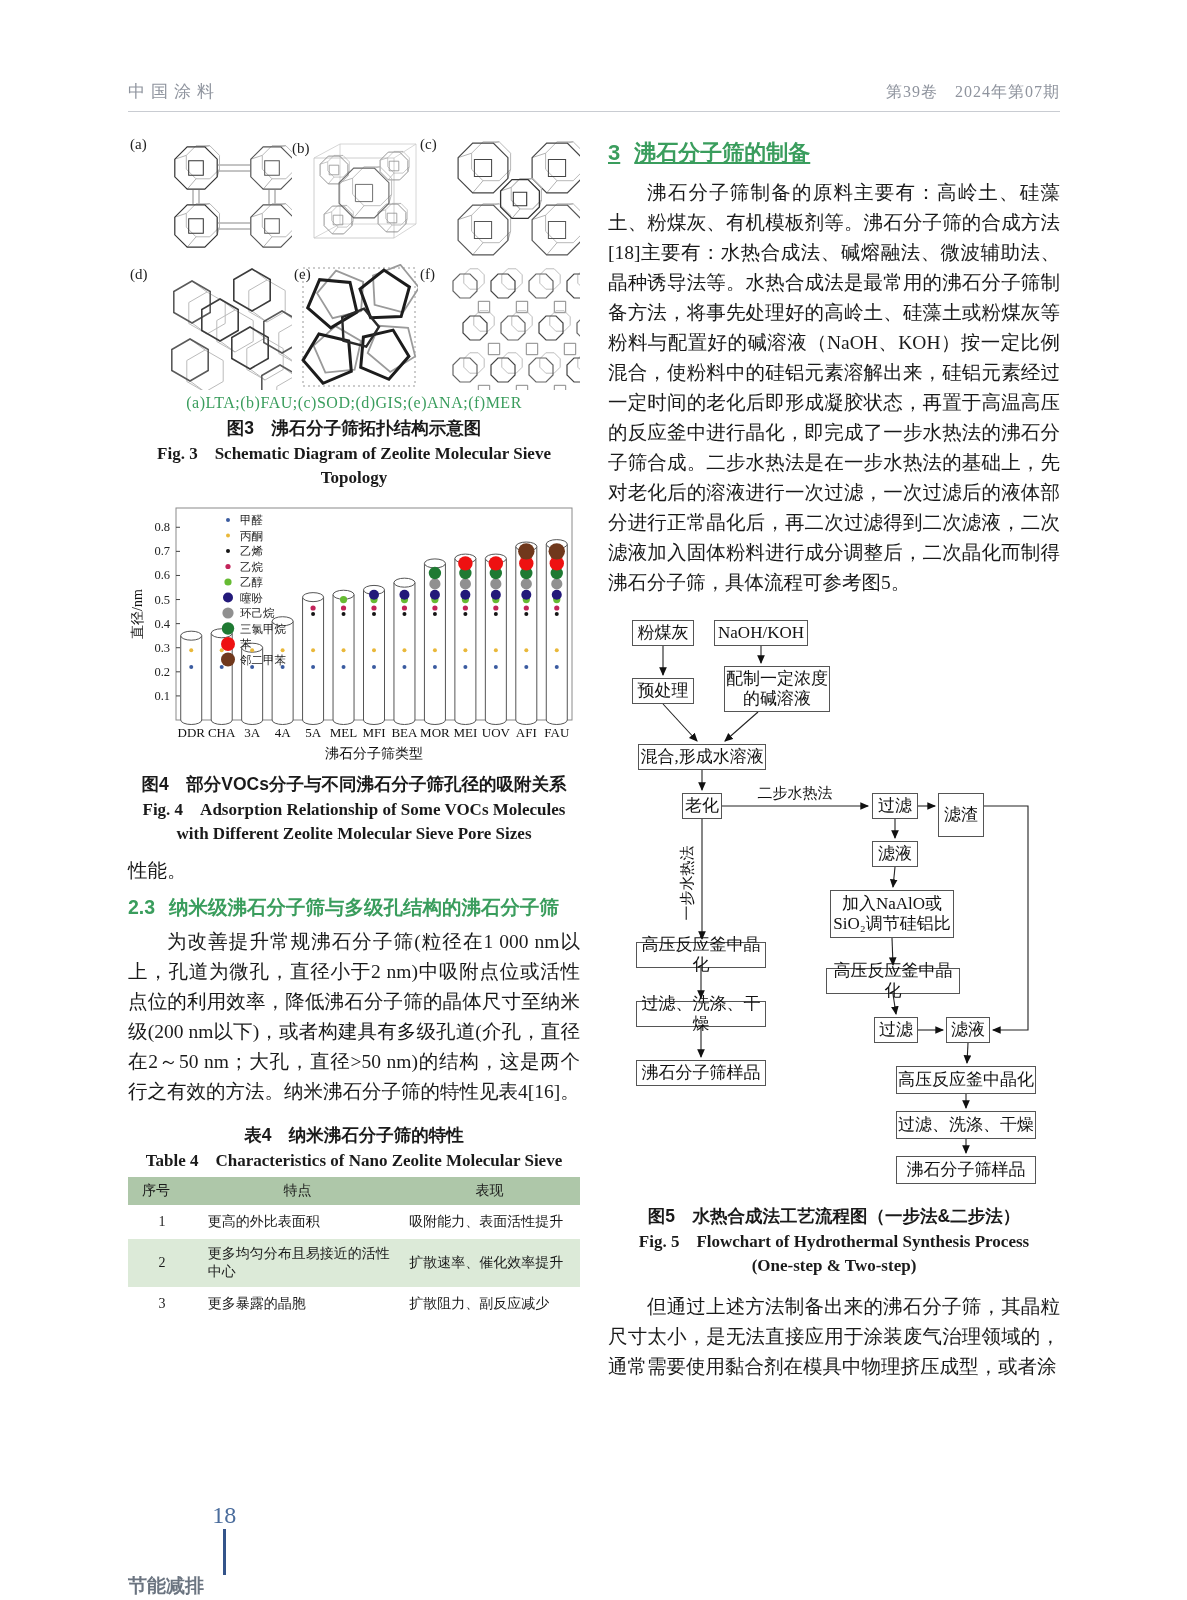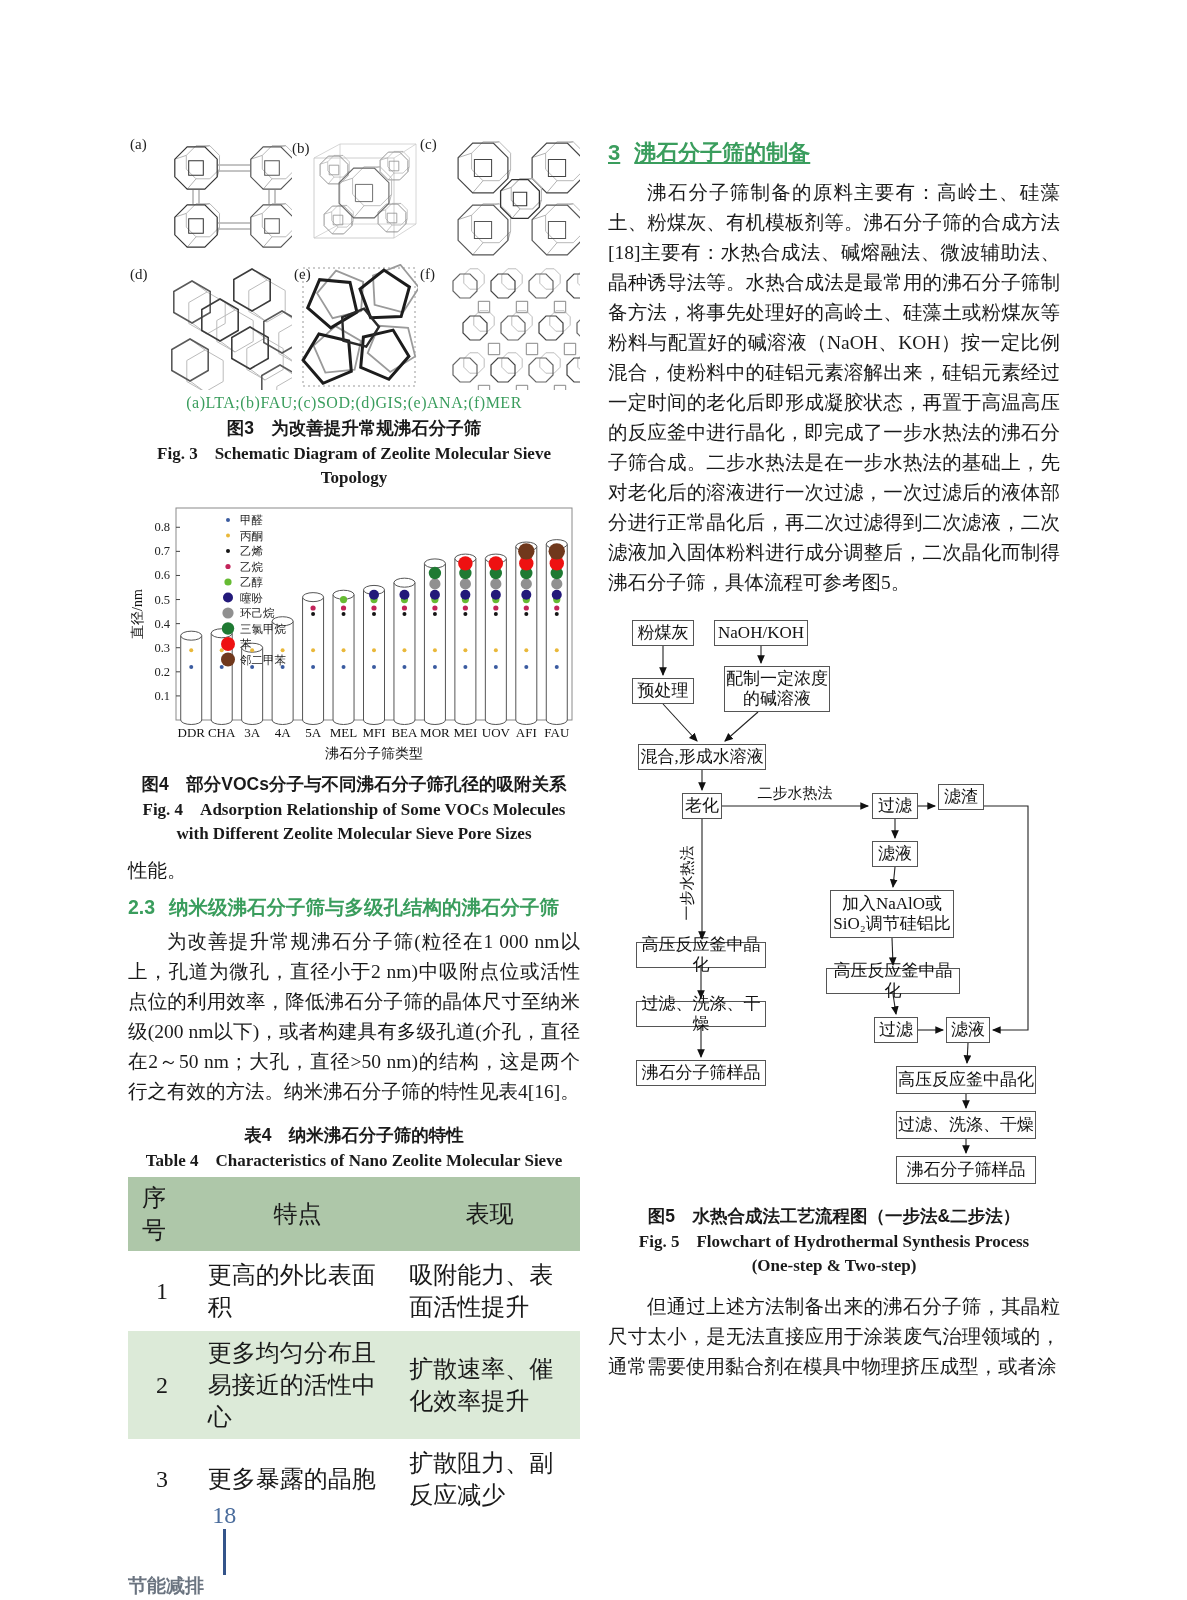--- a/index.html
+++ b/index.html
@@ -28,21 +28,21 @@
   .cap-zh{font-family:"Liberation Sans","DejaVu Sans",sans-serif;font-weight:bold;font-size:17.5px;text-align:center;margin:4px 0 2px 0;}
   .cap-en{font-weight:bold;font-size:17px;text-align:center;margin:2px 0;line-height:24px;}
   .subcap-green{color:var(--green);font-size:16px;text-align:center;margin:2px 0 2px 0;letter-spacing:.5px;}
   
   .fig3{position:relative;width:452px;height:258px;}
   .panel{position:absolute;}
   .panel .plabel{position:absolute;left:-4px;top:2px;font-size:15px;color:#222;z-index:2;}
   
   #chart4{display:block;margin:6px 0 0 0;}
   
-  .t4{width:100%;border-collapse:collapse;font-size:24px;margin-top:4px;border-bottom:2px solid #bccfb7;}
+  .t4{width:100%;border-collapse:collapse;font-size:14px;margin-top:4px;border-bottom:2px solid #bccfb7;}
   .t4 th{background:var(--table-head);font-weight:normal;padding:5px 6px;border-bottom:2px solid #fff;}
   .t4 th:first-child{text-align:left;padding-left:14px;width:15%;}
   .t4 th:nth-child(2){width:45%;}
   .t4 td{padding:6px 6px;vertical-align:middle;border-bottom:2px solid #fff;}
   .t4 td.c-num{text-align:center;}
   .t4 td:nth-child(2){padding-left:12px;}
   .t4 td:nth-child(3){padding-left:10px;}
   .t4 tr.alt{background:var(--table-alt);}
   
   .flowchart{position:relative;width:452px;height:592px;margin:10px 0 4px 0;}
@@ -54,20 +54,24 @@
   .ftr .pg{font-size:24px;color:var(--footer-blue);margin-right:10px;}
   .ftr .bar{width:3px;height:46px;background:var(--footer-bar);margin-right:10px;}
   .ftr .zh{font-family:"Liberation Sans","DejaVu Sans",sans-serif;font-weight:bold;font-size:19px;color:#6b7480;line-height:22px;}
   .ftr .en{font-size:13px;color:#98a0ae;line-height:18px;}.gap8{height:8px}.gap12{height:12px}.gap16{height:16px}
 </style>
 </head>
 <body>
 
 <div class="page">
 
+  <div class="hdr">
+    <span class="jname">中国涂料</span>
+    <span class="issue">第39卷　2024年第07期</span>
+  </div>
 
   <div class="col col-left">
 
     <div class="fig3" id="fig3">
         <div class="panel" style="left: 6px; top: 0px; width: 158px; height: 122px;"><span class="plabel">(a)</span><svg width="158" height="122">
             <g transform="translate(20,0)">
               <line x1="64" y1="31" x2="96" y2="31" stroke="#888" stroke-width="1"></line>
               <line x1="64" y1="37" x2="96" y2="37" stroke="#888" stroke-width="1"></line>
               <line x1="64" y1="89" x2="96" y2="89" stroke="#888" stroke-width="1"></line>
               <line x1="64" y1="95" x2="96" y2="95" stroke="#888" stroke-width="1"></line>
@@ -271,21 +275,21 @@
               <polygon points="110.0,111.0 103.0,118.0 93.0,118.0 86.0,111.0 86.0,101.0 93.0,94.0 103.0,94.0 110.0,101.0" fill="none" stroke="#666" stroke-width="1.2"></polygon>
               <polygon points="122.7,132.7 111.3,132.7 111.3,121.3 122.7,121.3" fill="none" stroke="#888" stroke-width="1"></polygon>
               <polygon points="155.2,103.2 149.2,109.2 140.8,109.2 134.8,103.2 134.8,94.8 140.8,88.8 149.2,88.8 155.2,94.8" fill="none" stroke="#b5b5b5" stroke-width="0.9"></polygon>
               <polygon points="148.0,111.0 141.0,118.0 131.0,118.0 124.0,111.0 124.0,101.0 131.0,94.0 141.0,94.0 148.0,101.0" fill="none" stroke="#444" stroke-width="1.2"></polygon>
               <polygon points="160.7,132.7 149.3,132.7 149.3,121.3 160.7,121.3" fill="none" stroke="#888" stroke-width="1"></polygon>
             </g>
           </svg></div>
       </div>
 
     <div class="subcap-green">(a)LTA;(b)FAU;(c)SOD;(d)GIS;(e)ANA;(f)MER</div>
-    <div class="cap-zh">图3　为改善提升常规沸石分子筛</div>
+    <div class="cap-zh">图3　沸石分子筛拓扑结构示意图</div>
     <div class="cap-en">
       <div>Fig. 3　Schematic Diagram of Zeolite Molecular Sieve</div>
       <div>Topology</div>
     </div>
 
     <svg id="chart4" width="452" height="272">
         <rect x="48" y="12" width="396" height="212" fill="none" stroke="#8a8a8a" stroke-width="1"></rect>
         <line x1="48" y1="199.9090909090909" x2="52" y2="199.9090909090909" stroke="#444" stroke-width="1"></line>
         <text x="42" y="203.9090909090909" text-anchor="end" font-size="12.5" fill="#222">0.1</text>
         <line x1="48" y1="175.8181818181818" x2="52" y2="175.8181818181818" stroke="#444" stroke-width="1"></line>
@@ -528,21 +532,21 @@
           <text x="84" y="275" text-anchor="middle" font-size="15" fill="#111" transform="rotate(-90 84 275)">一步水热法</text>
         </svg>
     <div class="fc-node" style="left: 24px; top: 12px; width: 62px; height: 26px;">粉煤灰</div>
         <div class="fc-node" style="left: 106px; top: 12px; width: 94px; height: 26px;">NaOH/KOH</div>
         <div class="fc-node" style="left: 24px; top: 70px; width: 62px; height: 26px;">预处理</div>
         <div class="fc-node" style="left: 116px; top: 58px; width: 106px; height: 46px;">配制一定浓度
 的碱溶液</div>
         <div class="fc-node" style="left: 30px; top: 136px; width: 128px; height: 26px;">混合,形成水溶液</div>
         <div class="fc-node" style="left: 74px; top: 185px; width: 40px; height: 26px;">老化</div>
         <div class="fc-node" style="left: 264px; top: 185px; width: 46px; height: 26px;">过滤</div>
-        <div class="fc-node" style="left: 330px; top: 176px; width: 46px; height: 26px;">滤渣</div>
+        <div class="fc-node" style="left: 330px; top: 185px; width: 46px; height: 44px;">滤渣</div>
         <div class="fc-node" style="left: 264px; top: 233px; width: 46px; height: 26px;">滤液</div>
         <div class="fc-node" style="left: 222px; top: 282px; width: 124px; height: 48px;">加入NaAlO或
 SiO₂调节硅铝比</div>
         <div class="fc-node" style="left: 28px; top: 334px; width: 130px; height: 26px;">高压反应釜中晶化</div>
         <div class="fc-node" style="left: 218px; top: 360px; width: 134px; height: 26px;">高压反应釜中晶化</div>
         <div class="fc-node" style="left: 28px; top: 393px; width: 130px; height: 26px;">过滤、洗涤、干燥</div>
         <div class="fc-node" style="left: 266px; top: 409px; width: 44px; height: 26px;">过滤</div>
         <div class="fc-node" style="left: 338px; top: 409px; width: 44px; height: 26px;">滤液</div>
         <div class="fc-node" style="left: 28px; top: 452px; width: 130px; height: 26px;">沸石分子筛样品</div>
         <div class="fc-node" style="left: 288px; top: 458px; width: 140px; height: 28px;">高压反应釜中晶化</div>

